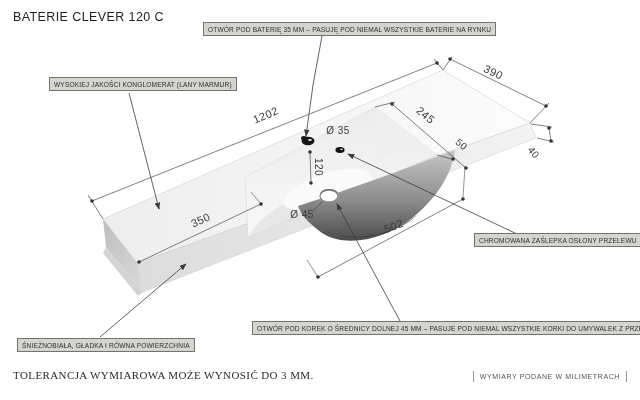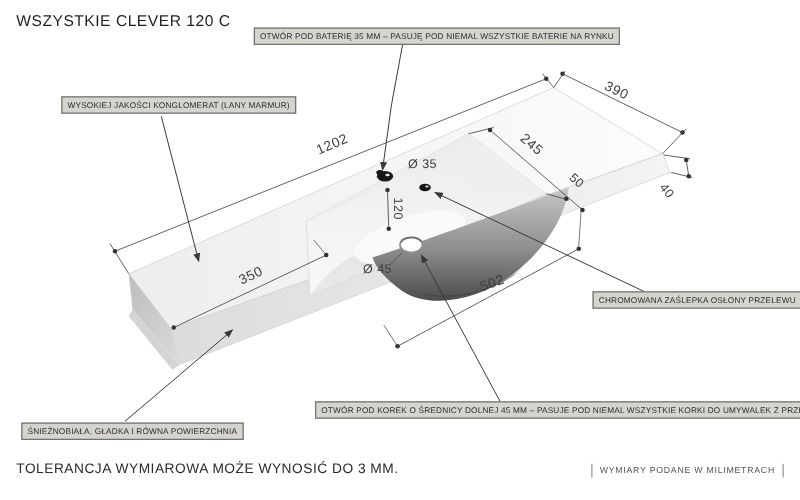--- a/index.html
+++ b/index.html
@@ -3,21 +3,21 @@
 <meta charset="utf-8">
 <style>
   html,body{margin:0;padding:0;background:#fff;}
   #stage{position:relative;width:640px;height:400px;background:#ffffff;overflow:hidden;
          font-family:"Liberation Sans",sans-serif;}
   #drawing{position:absolute;left:0;top:0;}
   .title{position:absolute;left:13px;top:10px;font-size:12.5px;letter-spacing:.4px;color:#1f1f1f;white-space:nowrap;}
   .title b{font-weight:400;}
   .callout{position:absolute;background:#d5d4ce;border:1px solid #73726c;color:#2e2e2c;
            font-size:6.6px;letter-spacing:.15px;padding:2.5px 4px;white-space:nowrap;z-index:3;}
-  .footer-left{position:absolute;left:13px;top:369px;font-size:11px;letter-spacing:.4px;color:#2b2b2b;white-space:nowrap;}
+  .footer-left{position:absolute;left:13px;top:369px;font-size:11px;letter-spacing:.4px;color:#2b2b2b;white-space:nowrap;font-family:Liberation Serif, serif;}
   .footer-right{position:absolute;right:13px;top:371px;font-size:7px;letter-spacing:.6px;color:#56554f;
                 border-left:1px solid #9a9891;border-right:1px solid #9a9891;padding:2px 6px;white-space:nowrap;}
   svg text{font-family:"Liberation Sans",sans-serif;fill:#3d3d3d;}
   .dim-num{font-size:11px;letter-spacing:.5px;}
   .dim-num-sm{font-size:10px;letter-spacing:.4px;}
 </style>
 </head>
 <body>
 
 <div id="stage">
@@ -157,21 +157,21 @@
     <g stroke="#3a3a3a" stroke-width=".8" fill="none">
       <polyline points="322,36 313,85 306,136" marker-end="url(#arr)"></polyline>
       <line x1="129" y1="93" x2="159" y2="209" marker-end="url(#arr)"></line>
       <line x1="100" y1="337" x2="186" y2="264" marker-end="url(#arr)"></line>
       <line x1="400" y1="321" x2="337" y2="204" marker-end="url(#arr)"></line>
       <line x1="517" y1="234" x2="348" y2="154" marker-end="url(#arr)"></line>
     </g>
   </svg>
 
   <div class="title">
-    <span>WSZYSTKIE</span>
+    <span>BATERIE</span>
     <b>CLEVER 120 C</b>
   </div>
 
   <div class="callout" style="left:203px;top:22px;">OTWÓR POD BATERIĘ 35 MM – PASUJĘ POD NIEMAL WSZYSTKIE BATERIE NA RYNKU</div>
 
   <div class="callout" style="left:49px;top:77px;">WYSOKIEJ JAKOŚCI KONGLOMERAT (LANY MARMUR)</div>
 
   <div class="callout" style="left:474px;top:233px;">CHROMOWANA ZAŚLEPKA OSŁONY PRZELEWU</div>
 
   <div class="callout" style="left:252px;top:321px;">OTWÓR POD KOREK O ŚREDNICY DOLNEJ 45 MM – PASUJE POD NIEMAL WSZYSTKIE KORKI DO UMYWALEK Z PRZELEWEM</div>

